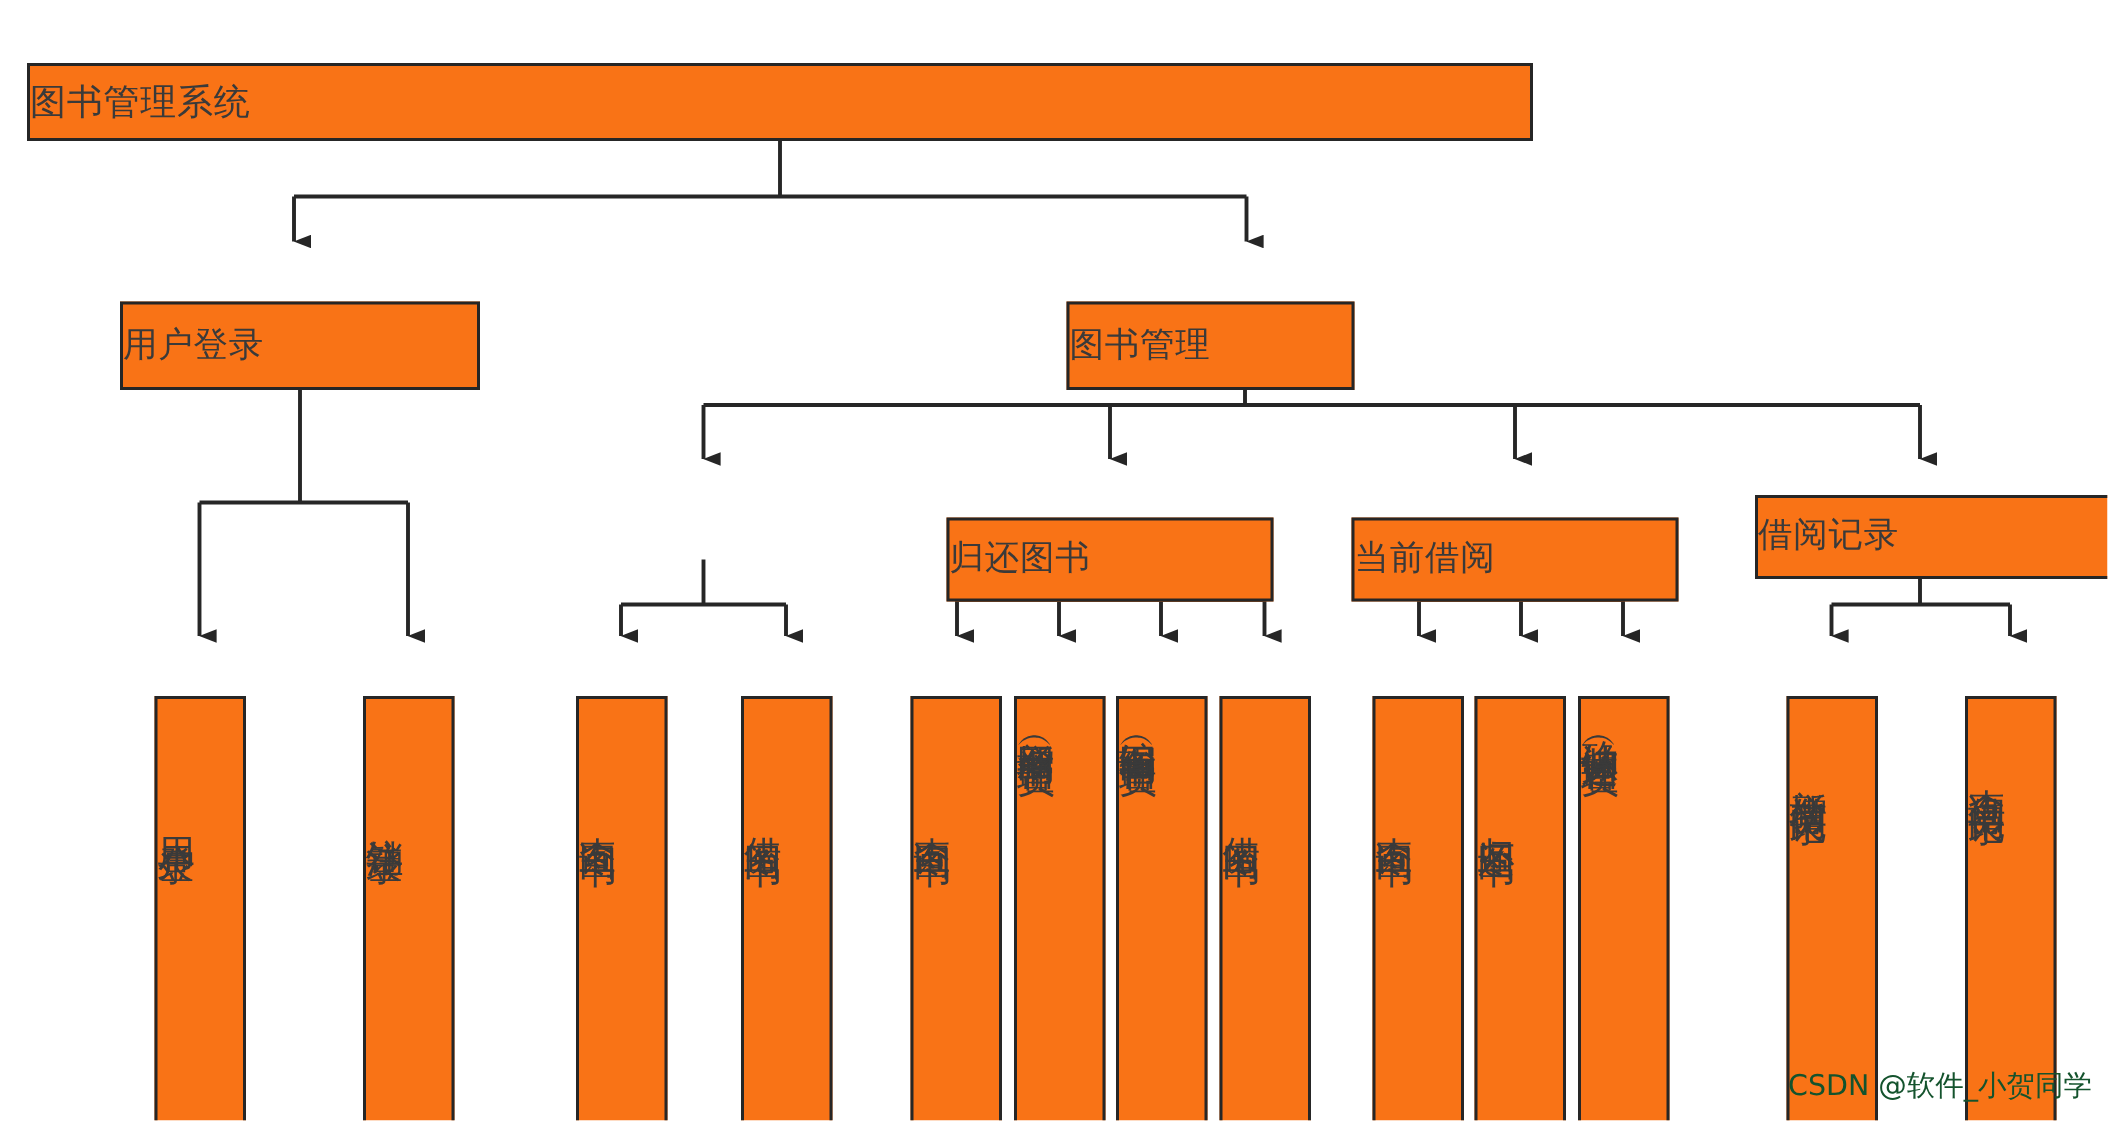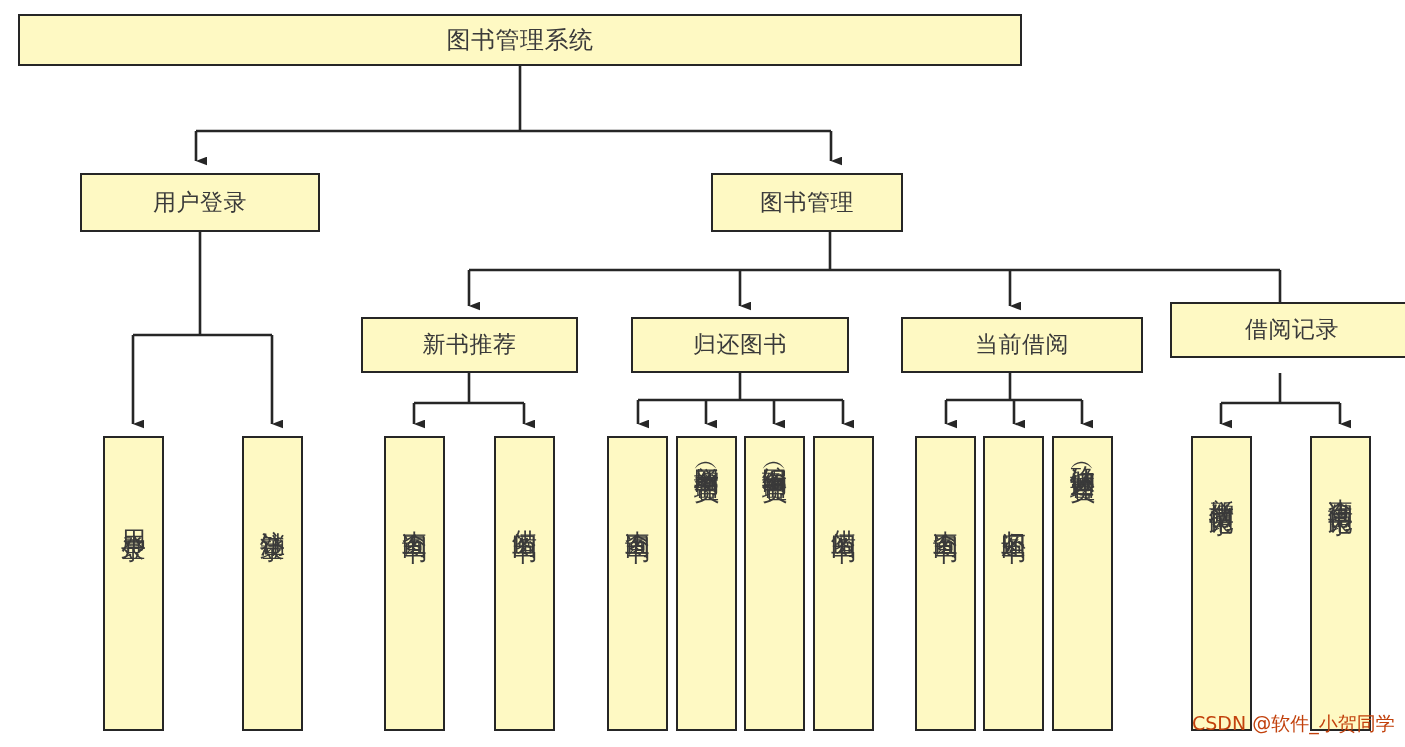--- a/index.html
+++ b/index.html
@@ -22,27 +22,28 @@
     position: absolute;
     left: 0;
     top: 0;
     width: 1405px;
     height: 747px;
     pointer-events: none;
   }
   .node {
     position: absolute;
     box-sizing: border-box;
-    background: #fef9c3;
+    background: #f97316;
     border: 2.5px solid #262626;
     display: flex;
     align-items: center;
-    justify-content: center;
+    justify-content: flex-start;
     color: #3a3a3a;
     z-index: 2;
+    margin-top: 28px;
   }
   .node .label {
     display: block;
     text-align: center;
     line-height: 1.18;
     color: #3a3a3a;
     white-space: nowrap;
   }
   
   .node.h .label {
@@ -66,21 +67,21 @@
     white-space: nowrap;
   }
   .node.v.tall .label {
     letter-spacing: 2px;
   }
   #watermark {
     position: absolute;
     left: 1192px;
     top: 711px;
     font-size: 19px;
-    color: #c2410c;
+    color: #14532d;
     white-space: nowrap;
     z-index: 5;
     font-family: "DejaVu Sans", "Liberation Sans", sans-serif;
   }
 </style>
 </head>
 <body>
 
 <div id="canvas">
 
@@ -138,27 +139,24 @@
     <span class="label">图书管理系统</span>
   </div>
 
   <div class="node h" style="left:80px; top:173px; width:240px; height:59px;">
     <span class="label">用户登录</span>
   </div>
   <div class="node h" style="left:711px; top:173px; width:192px; height:59px;">
     <span class="label">图书管理</span>
   </div>
 
-  <div class="node h" style="left:361px; top:317px; width:217px; height:56px;">
-    <span class="label">新书推荐</span>
-  </div>
   <div class="node h" style="left:631px; top:317px; width:218px; height:56px;">
     <span class="label">归还图书</span>
   </div>
-  <div class="node h" style="left:901px; top:317px; width:242px; height:56px;">
+  <div class="node h" style="left:901px; top:317px; width:218px; height:56px;">
     <span class="label">当前借阅</span>
   </div>
   <div class="node h" style="left:1170px; top:302px; width:244px; height:56px;">
     <span class="label">借阅记录</span>
   </div>
 
   <div class="node v" style="left:103px; top:436px; width:61px; height:295px; padding-top:72px;">
     <span class="label">用户登录</span>
   </div>
   <div class="node v" style="left:242px; top:436px; width:61px; height:295px; padding-top:72px;">

